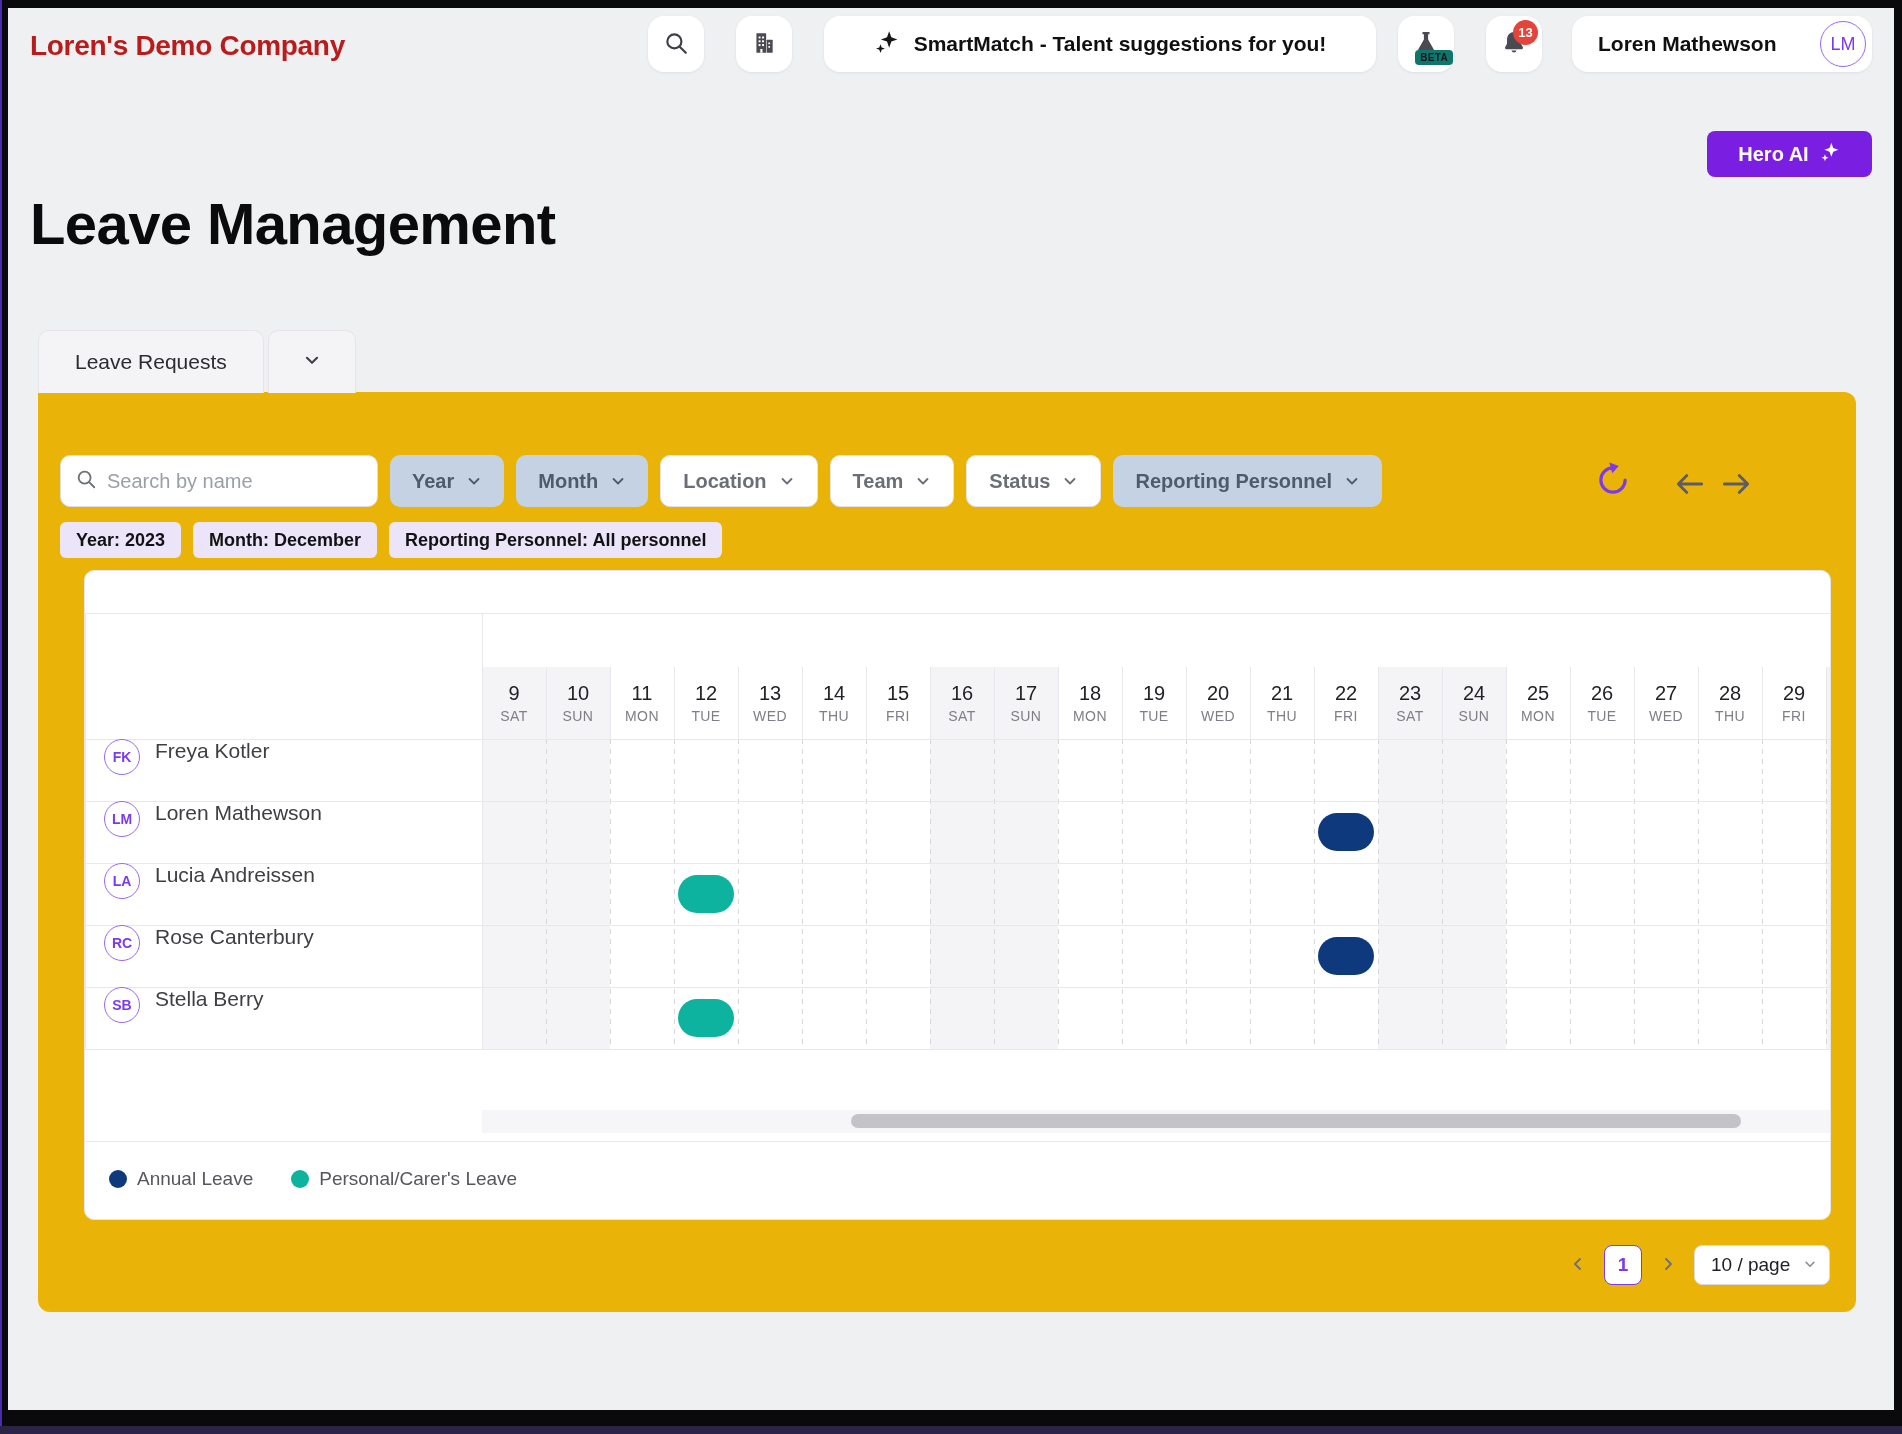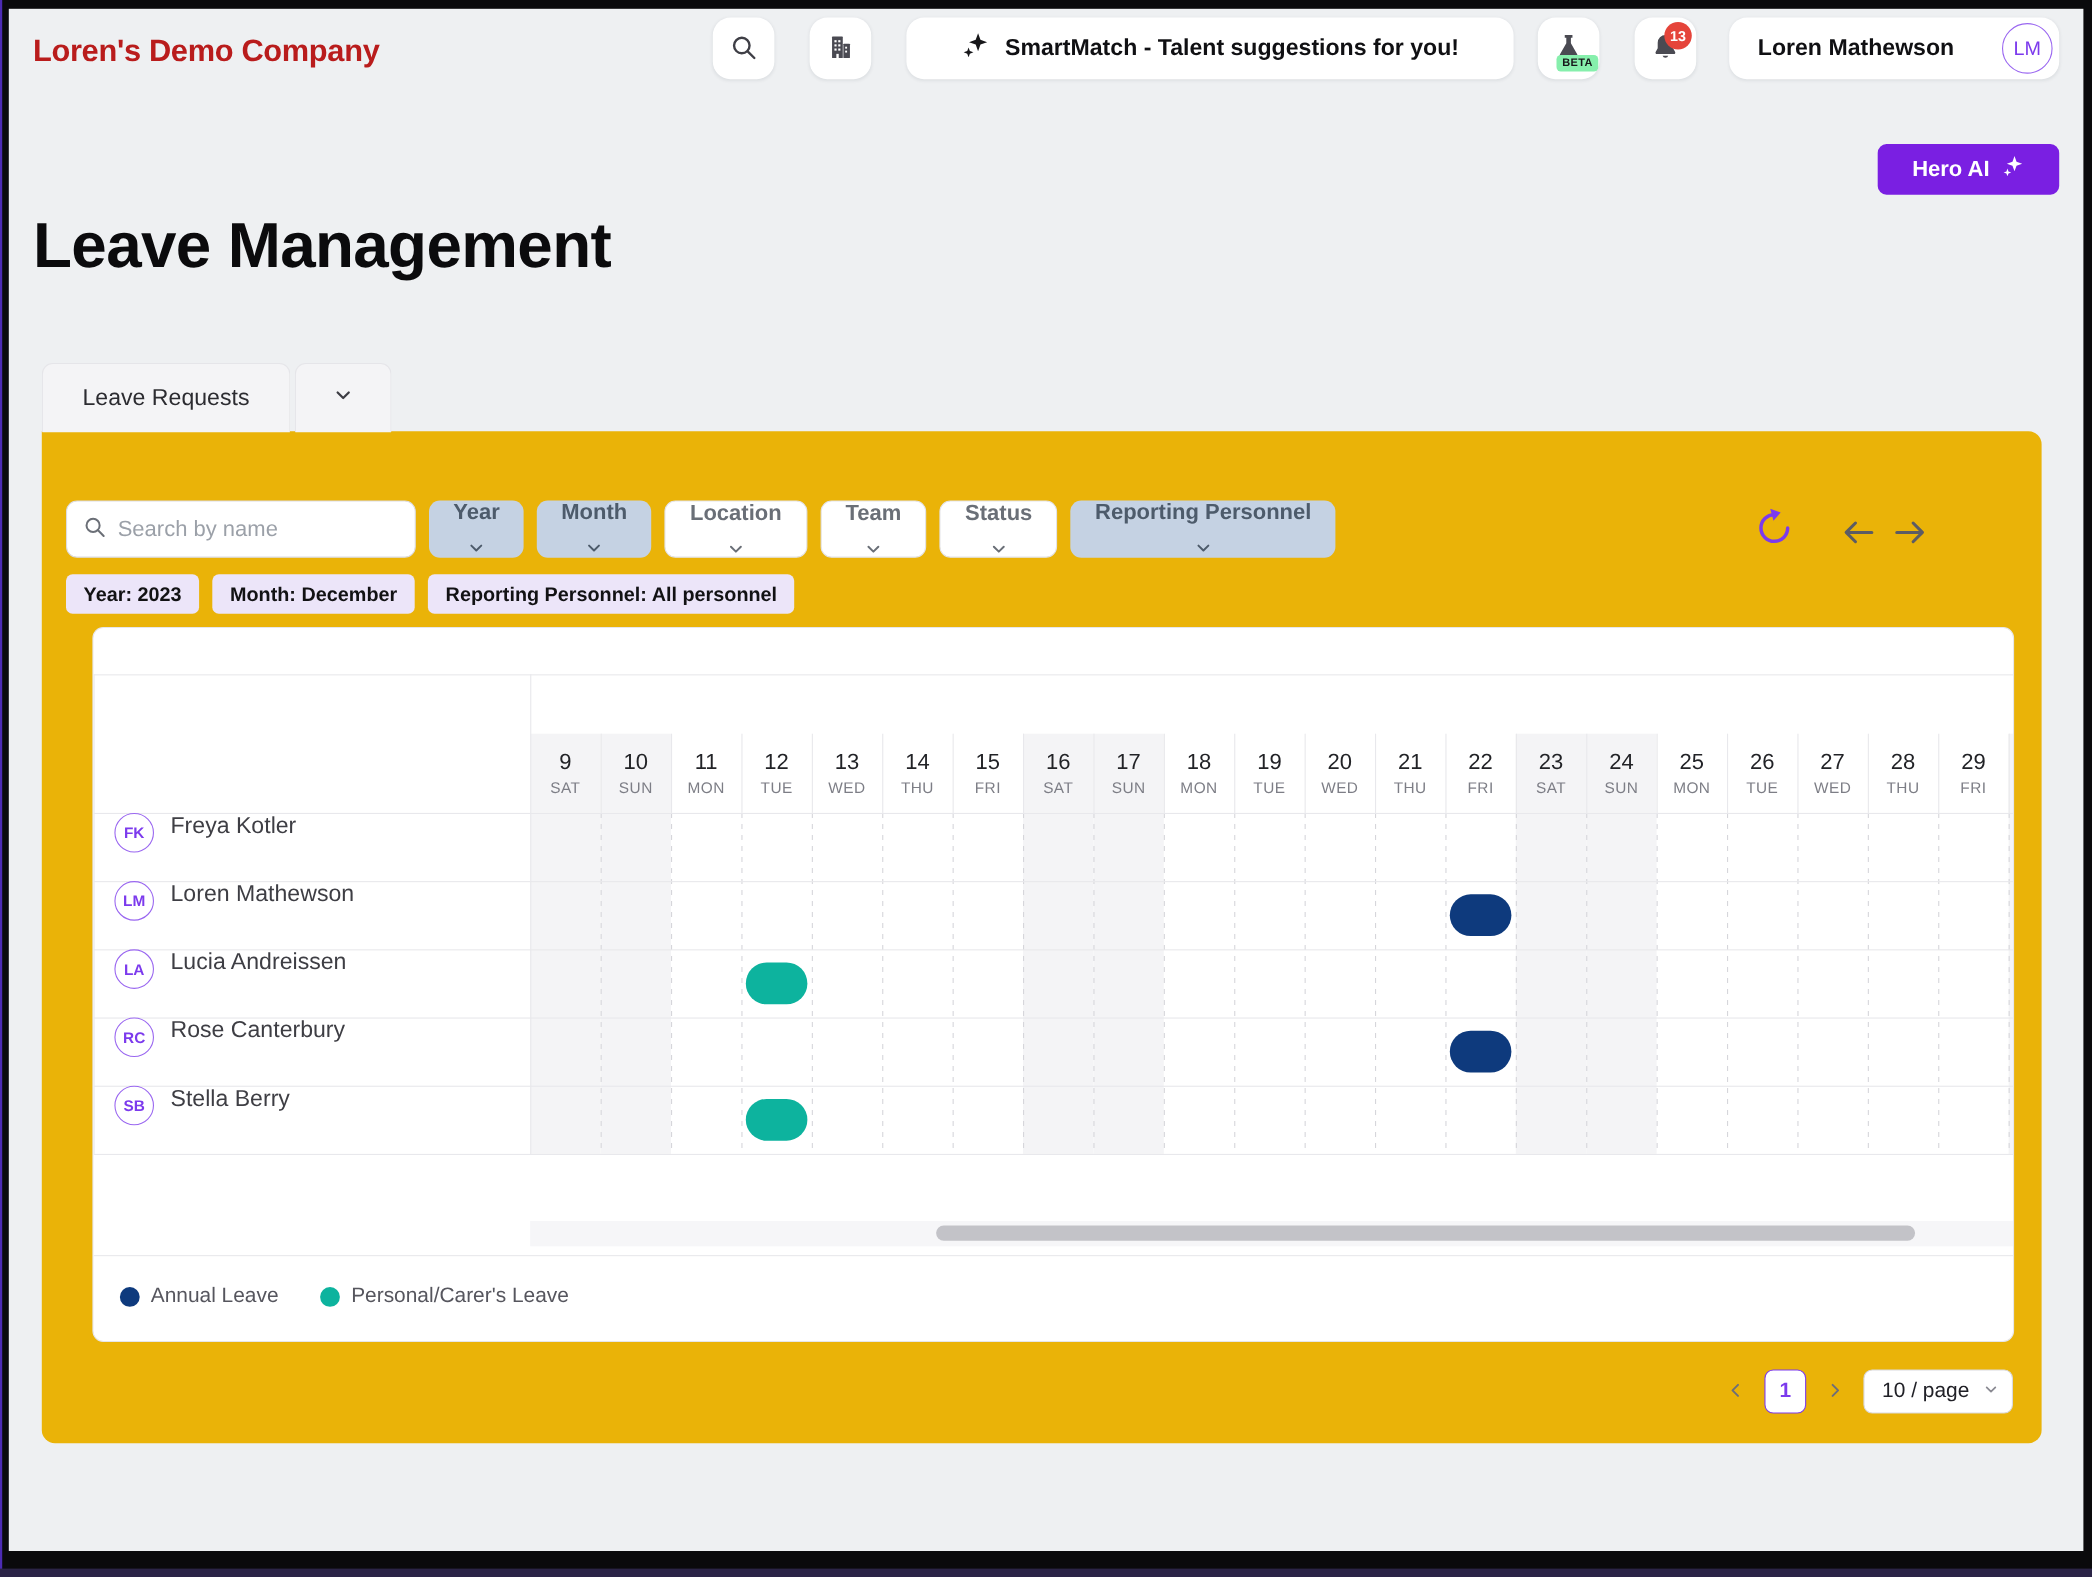--- a/index.html
+++ b/index.html
@@ -14,21 +14,21 @@
   .app { position:absolute; left:8px; top:8px; width:1886px; height:1402px; background:#eef0f2; overflow:hidden; }
 
   
   .company { position:absolute; left:22px; top:22px; font-size:28px; font-weight:700; color:#b91c1c; letter-spacing:-0.3px; }
   .icon-btn { position:absolute; top:8px; width:56px; height:56px; border-radius:16px; background:#fff; border:none;
     display:flex; align-items:center; justify-content:center; cursor:pointer; box-shadow:0 1px 3px rgba(16,24,40,.07); }
   .btn-search { left:640px; } .btn-building { left:728px; } .btn-labs { left:1390px; } .btn-bell { left:1478px; }
   .smartmatch { position:absolute; left:816px; top:8px; width:552px; height:56px; border-radius:16px; background:#fff; border:none;
     display:flex; align-items:center; justify-content:center; gap:14px; font-family:inherit;
     font-size:21px; font-weight:700; color:#101013; cursor:pointer; box-shadow:0 1px 3px rgba(16,24,40,.07); }
-  .beta-badge { position:absolute; right:1px; bottom:7px; background:#86efac; color:#17171a; font-size:10px; font-weight:700;
+  .beta-badge { position:absolute; right:1px; bottom:7px; background:#0f766e; color:#17171a; font-size:10px; font-weight:700;
     padding:2px 5px; border-radius:4px; letter-spacing:.3px; }
   .bell-badge { position:absolute; top:4px; right:4px; min-width:25px; height:25px; border-radius:13px; background:#e5443a;
     color:#fff; font-size:13px; font-weight:700; display:flex; align-items:center; justify-content:center; }
   .user-chip { position:absolute; left:1564px; top:8px; width:300px; height:56px; border-radius:16px; background:#fff; border:none;
     display:flex; align-items:center; justify-content:space-between; padding:0 6px 0 26px; cursor:pointer;
     box-shadow:0 1px 3px rgba(16,24,40,.07); font-family:inherit; }
   .user-name { font-size:21px; font-weight:700; color:#101013; }
   .user-avatar { width:46px; height:46px; border-radius:50%; border:1.5px solid #9a67f0; color:#7c3aed;
     display:flex; align-items:center; justify-content:center; font-size:18px; font-weight:500; }
 
@@ -47,21 +47,21 @@
 
   
   .panel { position:absolute; left:30px; top:384px; width:1818px; height:920px; background:#eab308; border-radius:0 12px 12px 12px; }
 
   .filter-flex { position:absolute; left:22px; top:63px; height:52px; display:flex; gap:12px; align-items:center; }
   .search-box { width:318px; height:52px; border:1px solid #dcdce2; border-radius:10px; background:#fff;
     display:flex; align-items:center; gap:10px; padding:0 14px; }
   .search-box input { border:none; outline:none; width:100%; font-size:20px; color:#2c2c31; background:transparent; font-family:inherit; }
   .search-box input::placeholder { color:#9ba0a8; }
   .dd { height:52px; border-radius:10px; display:flex; align-items:center; gap:12px; padding:0 22px;
-    font-size:20px; font-weight:600; cursor:pointer; font-family:inherit;flex-direction:column; }
+    font-size:20px; font-weight:600; cursor:pointer; font-family:inherit; }
   .dd.plain { background:#fff; border:1px solid #e3e3e8; color:#6a6f77; }
   .dd.tinted { background:#c5d2e3; border:none; color:#4d5b6b; }
   .refresh-btn { position:absolute; left:1553px; top:67px; width:44px; height:44px; background:none; border:none; cursor:pointer; }
   .nav-arrow { position:absolute; top:73px; width:40px; height:40px; background:none; border:none; cursor:pointer; }
   .nav-left { left:1632px; } .nav-right { left:1678px; }
 
   .chips { position:absolute; left:22px; top:130px; display:flex; gap:12px; }
   .chip { height:36px; background:#ece5f9; border-radius:6px; display:flex; align-items:center; padding:0 16px;
     font-size:18px; font-weight:700; color:#121214; }
 

